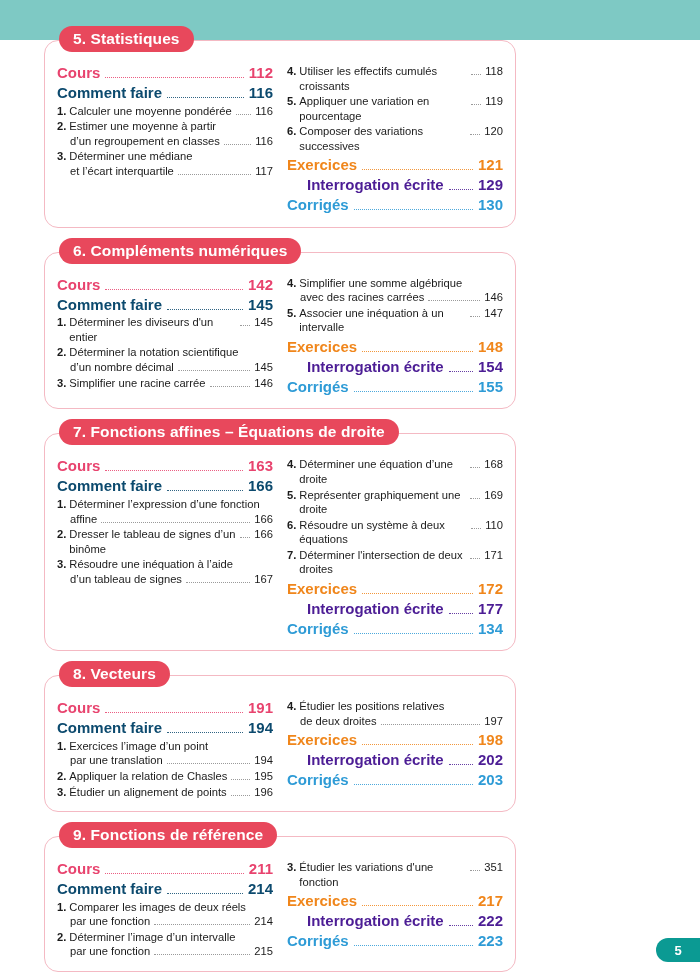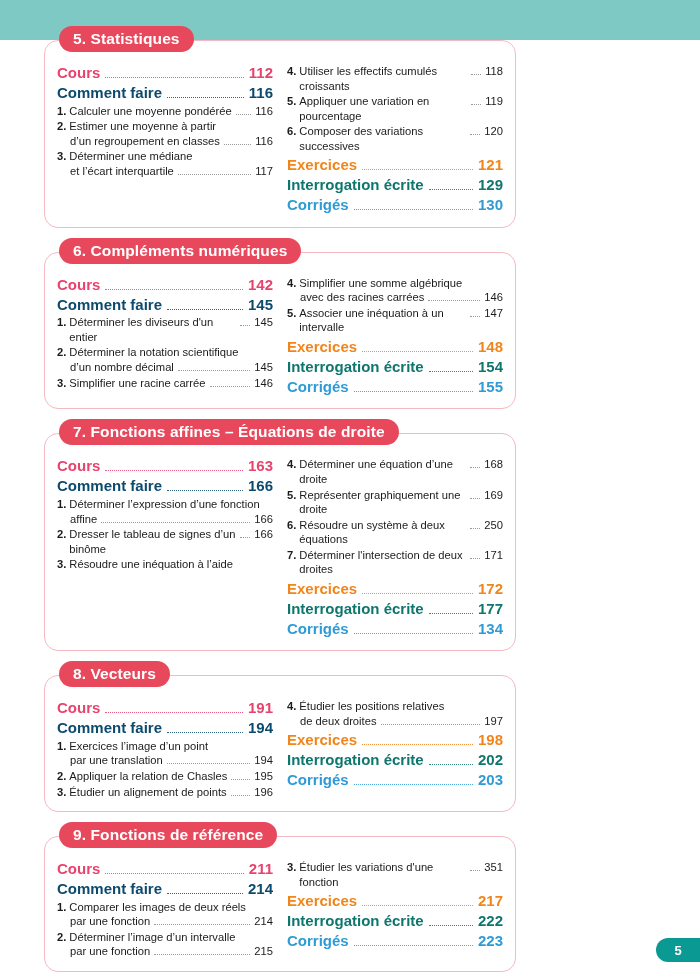--- a/index.html
+++ b/index.html
@@ -76,21 +76,21 @@
   }
   .major .lead{
     border-bottom:1.8px dotted currentColor;
     margin:0 5px 4px 5px;
     opacity:.85;
   }
   .major .pg{font-weight:bold;}
   .c-cours{color:#e8436e;}
   .c-comment{color:#0c4a6e;}
   .c-exercices{color:#f0861b;}
-  .c-interro{color:#0f766e;}
+  .c-interro{color:#4c1d95;margin-left:20px;}
   .c-corriges{color:#2e9bd6;}
 
   
   .sub{
     display:flex;
     align-items:baseline;
     font-size:11.2px;
     color:#1b1b1b;
     line-height:1.3;
     margin-top:1px;
@@ -316,39 +316,44 @@
           <div class="sub">
             <span class="num">2.</span>
             <span class="txt">Dresser le tableau de signes d’un binôme</span>
             <span class="fill"></span>
             <span class="pgnum">166</span>
           </div>
           <div class="sub">
             <span class="num">3.</span>
             <span class="txt">Résoudre une inéquation à l’aide</span>
           </div>
+          <div class="sub-line2">
+            <span class="txt">d’un tableau de signes</span>
+            <span class="fill"></span>
+            <span class="pgnum">167</span>
+          </div>
         </div>
         <div class="col">
           <div class="sub">
             <span class="num">4.</span>
             <span class="txt">Déterminer une équation d’une droite</span>
             <span class="fill"></span>
             <span class="pgnum">168</span>
           </div>
           <div class="sub">
             <span class="num">5.</span>
             <span class="txt">Représenter graphiquement une droite</span>
             <span class="fill"></span>
             <span class="pgnum">169</span>
           </div>
           <div class="sub">
             <span class="num">6.</span>
             <span class="txt">Résoudre un système à deux équations</span>
             <span class="fill"></span>
-            <span class="pgnum">250</span>
+            <span class="pgnum">110</span>
           </div>
           <div class="sub">
             <span class="num">7.</span>
             <span class="txt">Déterminer l'intersection de deux droites</span>
             <span class="fill"></span>
             <span class="pgnum">171</span>
           </div>
           <div class="gap-s"></div>
           <div class="row major c-exercices">
             <span class="lbl">Exercices</span>

